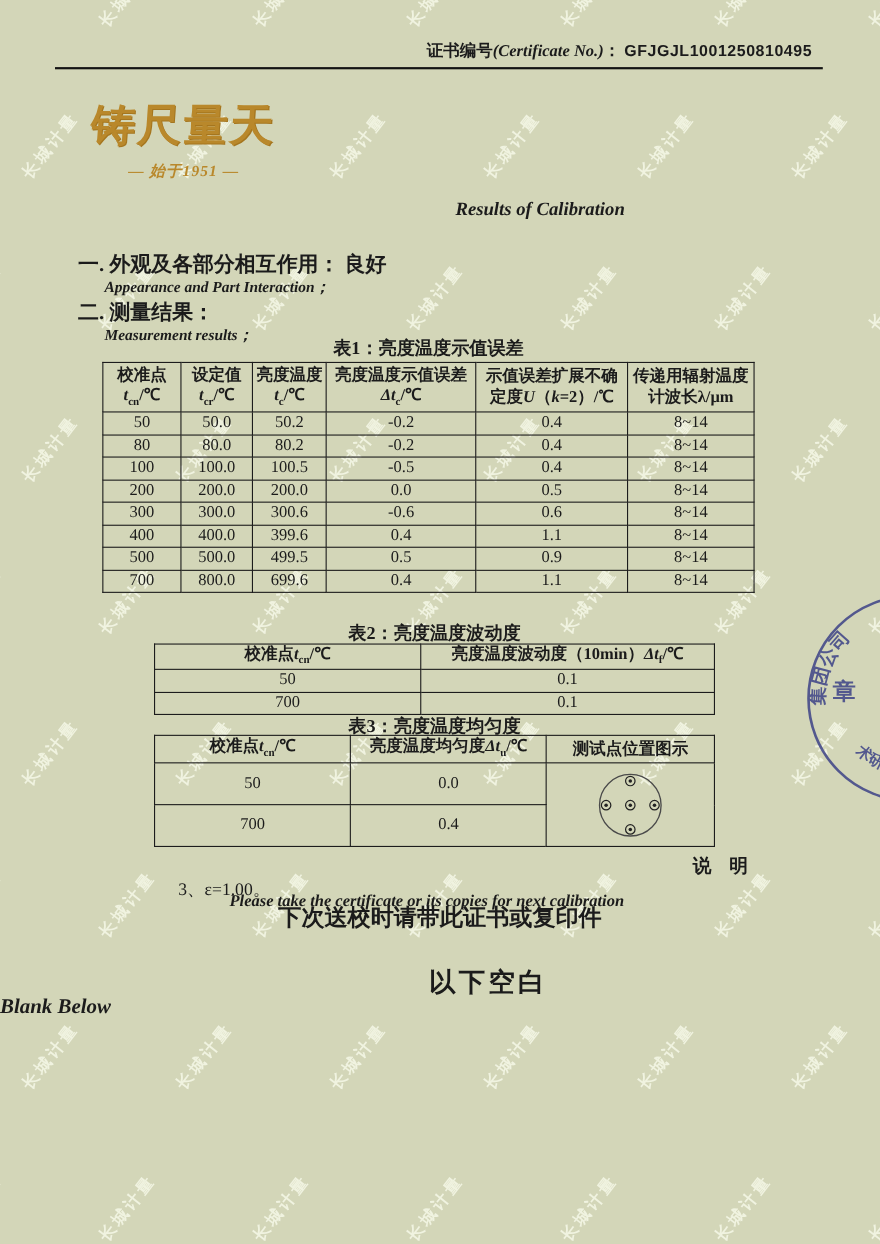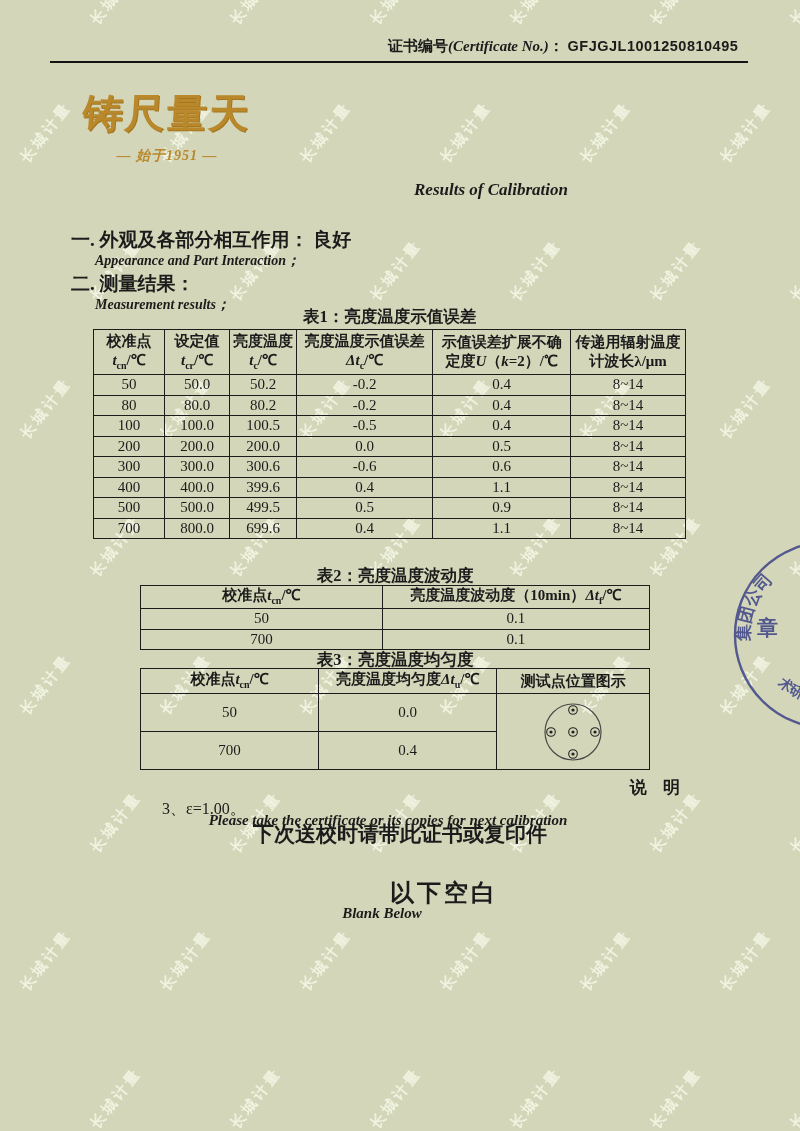--- a/index.html
+++ b/index.html
@@ -59,21 +59,21 @@
   #table3 th{height:24px;}
   #table3 td{height:37px;}
   .sym{font-style:italic;}
   sub{font-size:10px;}
   
   #notes-title{top:776px; left:93px; width:593px; text-align:right; font-size:17px; font-weight:700; letter-spacing:6px;}
   #note1{top:799px; left:162px; font-size:16px;}
   #next-zh{top:820px; left:0; width:800px; text-align:center; font-size:21px; font-weight:700; font-family:"DejaVu Sans", sans-serif;}
   #next-en{top:812px; left:0; width:776px; text-align:center; font-style:italic; font-weight:700; font-size:15px;}
   #blank-zh{top:877px; left:0; width:800px; text-align:center; font-size:24px; font-weight:700; letter-spacing:3px; font-family:"DejaVu Sans", sans-serif;margin-left:44px;}
-  #blank-en{top:905px; left:0; width:764px; text-align:center; font-style:italic; font-weight:700; font-size:15px;}
+  #blank-en{top:905px; left:0; width:764px; text-align:left; font-style:italic; font-weight:700; font-size:19px;}
   
   #footer{top:1088px; left:0; width:716px; text-align:right; font-size:15px; font-weight:700; white-space:nowrap;}
   #footer .zh{letter-spacing:2px; margin-right:14px;}
   #footer .en{font-family:"Liberation Sans", sans-serif; font-size:14px; letter-spacing:1px;}
   
   #seal{top:540px; left:705px; width:95px; height:195px; overflow:hidden; z-index:2; opacity:.85;}
   
   .diagram-cell svg{display:block; margin:0 auto;}
 </style>
 </head>

